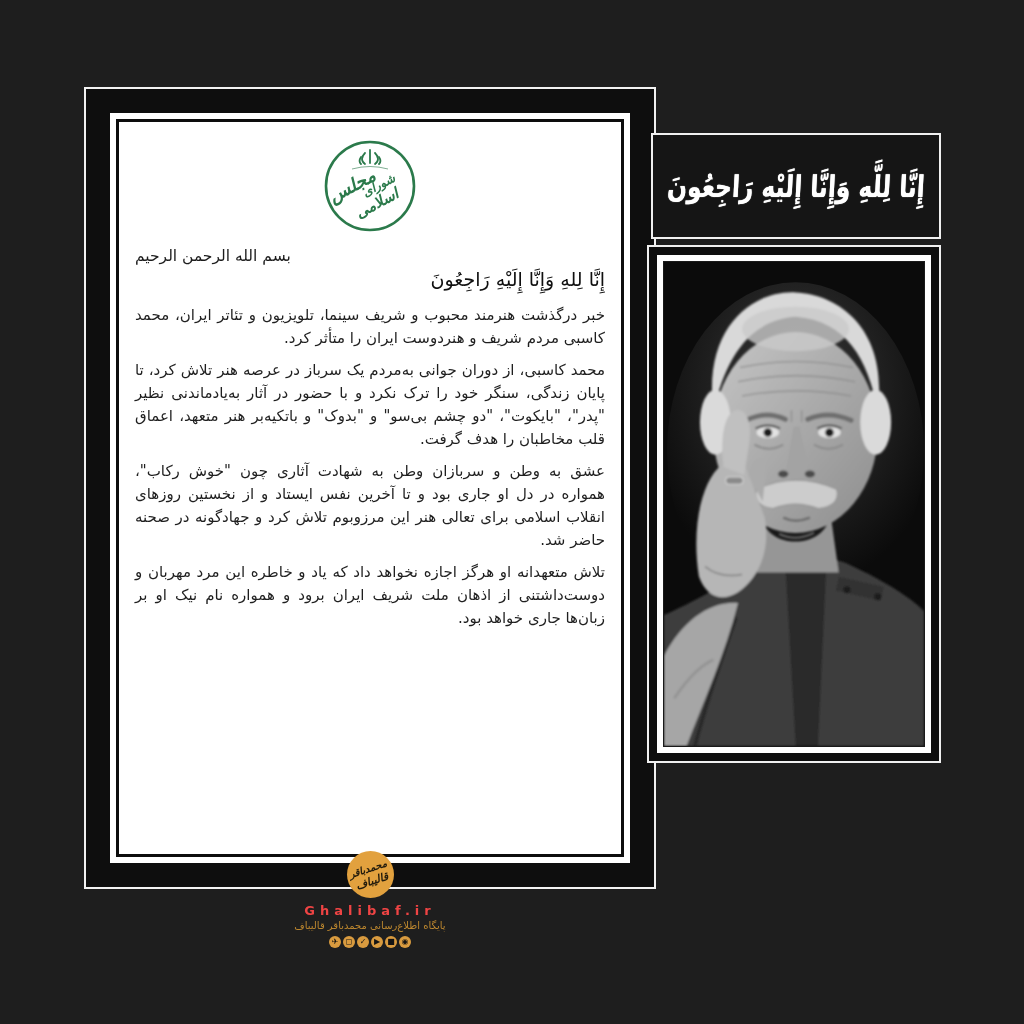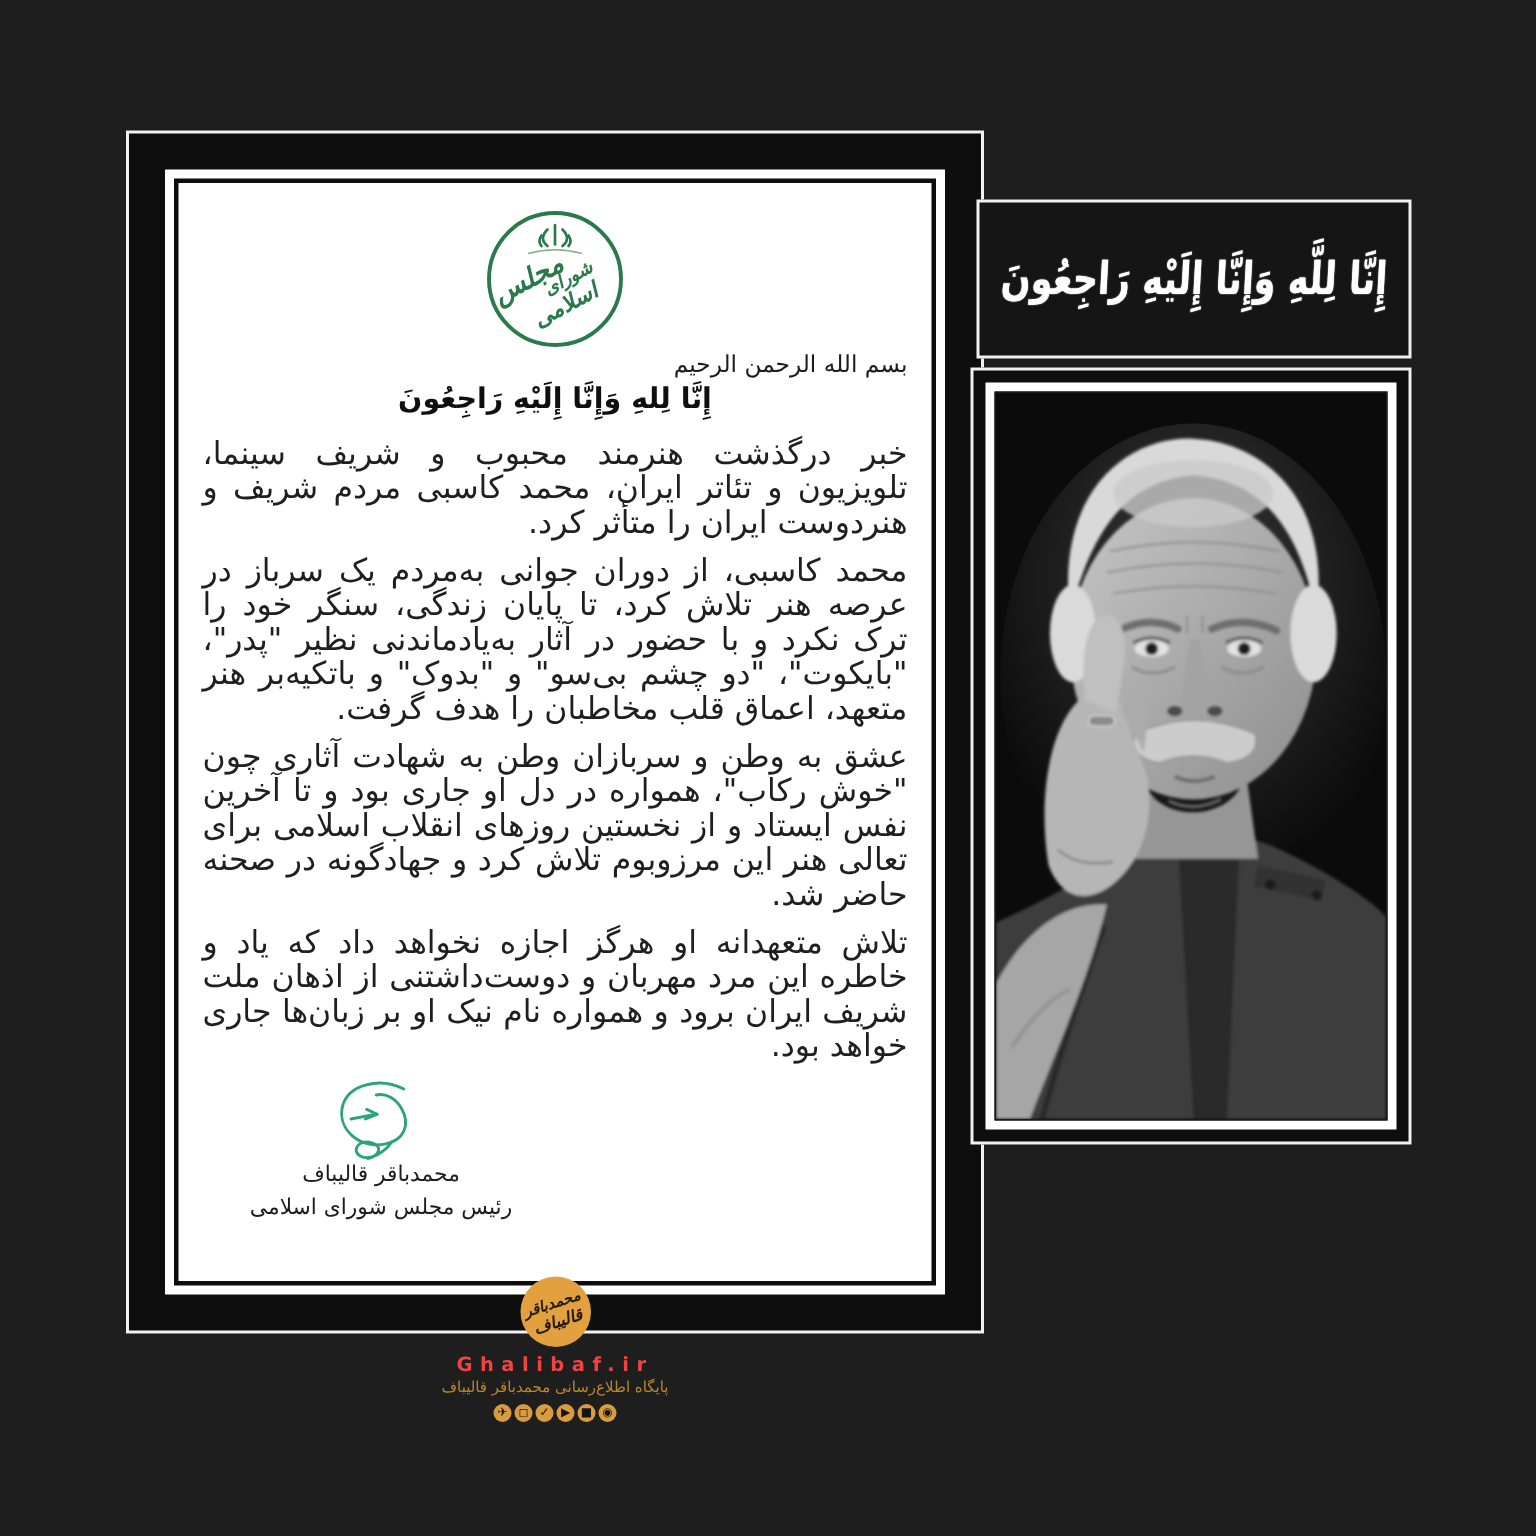--- a/index.html
+++ b/index.html
@@ -8,24 +8,24 @@
   *{box-sizing:border-box;}
 
   
   .letter{position:absolute;left:84px;top:87px;width:572px;height:802px;
     border:2px solid #f2f2f2;background:#0e0e0e;padding:24px;}
   .paper-band{width:100%;height:100%;background:#ffffff;padding:6px;}
   .paper{width:100%;height:100%;border:3px solid #0d0d0d;padding:10px 16px;
     direction:rtl;display:flex;flex-direction:column;background:#fff;}
   .logo-wrap{display:flex;justify-content:center;margin-top:6px;}
   .logo{width:96px;height:96px;}
-  .bismillah{text-align:right;margin-top:0;font-size:15.5px;color:#1c1c1c;}
-  .verse-inline{text-align:center;font-size:19px;font-weight:bold;color:#0f0f0f;margin-top:3px;}
+  .bismillah{text-align:left;margin-top:13px;font-size:15.5px;color:#1c1c1c;}
+  .verse-inline{font-size:19px;font-weight:normal;color:#0f0f0f;margin-top:3px;}
   .body-text{margin-top:6px;}
-  .body-text p{font-size:21px;line-height:23px;color:#1f1f1f;text-align:justify;
+  .body-text p{font-size:15px;line-height:23px;color:#1f1f1f;text-align:justify;
     margin:0 0 9px 0;}
   .body-text p:first-child{margin-top:8px;}
   .sig-block{width:210px;margin-left:14px;margin-right:auto;text-align:center;margin-top:0;}
   .signature{width:86px;height:56px;display:block;margin:0 auto;}
   .sig-name{font-size:14.5px;line-height:19px;color:#1d1d1d;}
   .sig-title{font-size:14.5px;line-height:19px;color:#1d1d1d;margin-top:3px;}
 
   
   .verse-box{position:absolute;left:651px;top:133px;width:290px;height:106px;
     border:2px solid #f0f0f0;display:flex;align-items:center;justify-content:center;
@@ -81,32 +81,20 @@
         <div class="bismillah">بسم الله الرحمن الرحیم</div>
         <div class="verse-inline">إِنَّا لِلهِ وَإِنَّا إِلَيْهِ رَاجِعُونَ</div>
 
         <div class="body-text">
           <p>خبر درگذشت هنرمند محبوب و شریف سینما، تلویزیون و تئاتر ایران، محمد کاسبی مردم شریف و هنردوست ایران را متأثر کرد.</p>
           <p>محمد کاسبی، از دوران جوانی به‌مردم یک سرباز در عرصه هنر تلاش کرد، تا پایان زندگی، سنگر خود را ترک نکرد و با حضور در آثار به‌یادماندنی نظیر "پدر"، "بایکوت"، "دو چشم بی‌سو" و "بدوک" و باتکیه‌بر هنر متعهد، اعماق قلب مخاطبان را هدف گرفت.</p>
           <p>عشق به وطن و سربازان وطن به شهادت آثاری چون "خوش رکاب"، همواره در دل او جاری بود و تا آخرین نفس ایستاد و از نخستین روزهای انقلاب اسلامی برای تعالی هنر این مرزوبوم تلاش کرد و جهادگونه در صحنه حاضر شد.</p>
           <p>تلاش متعهدانه او هرگز اجازه نخواهد داد که یاد و خاطره این مرد مهربان و دوست‌داشتنی از اذهان ملت شریف ایران برود و همواره نام نیک او بر زبان‌ها جاری خواهد بود.</p>
         </div>
 
-        <div class="sig-block">
-          <svg class="signature" viewBox="0 0 90 70">
-            <g stroke="#2ba577" stroke-width="2.4" fill="none" stroke-linecap="round" stroke-linejoin="round">
-              <path d="M64 10 C 44 0 18 6 13 24 C 8 44 28 60 48 56 C 64 53 70 40 62 26 C 57 18 49 13 41 15"></path>
-              <path d="M20 35 L 41 31"></path>
-              <path d="M33 27 L 42 31 L 32 35"></path>
-              <path d="M54 54 C 48 63 36 70 28 66 C 20 62 26 51 38 55 C 47 58 43 66 34 68"></path>
-            </g>
-          </svg>
-          <div class="sig-name">محمدباقر قالیباف</div>
-          <div class="sig-title">رئیس مجلس شورای اسلامی</div>
-        </div>
 
       </div>
     </div>
   </div>
 
   <div class="verse-box">
     <div class="verse-callig">إِنَّا لِلَّهِ وَإِنَّا إِلَيْهِ رَاجِعُونَ</div>
   </div>
 
   <div class="photo-frame">

